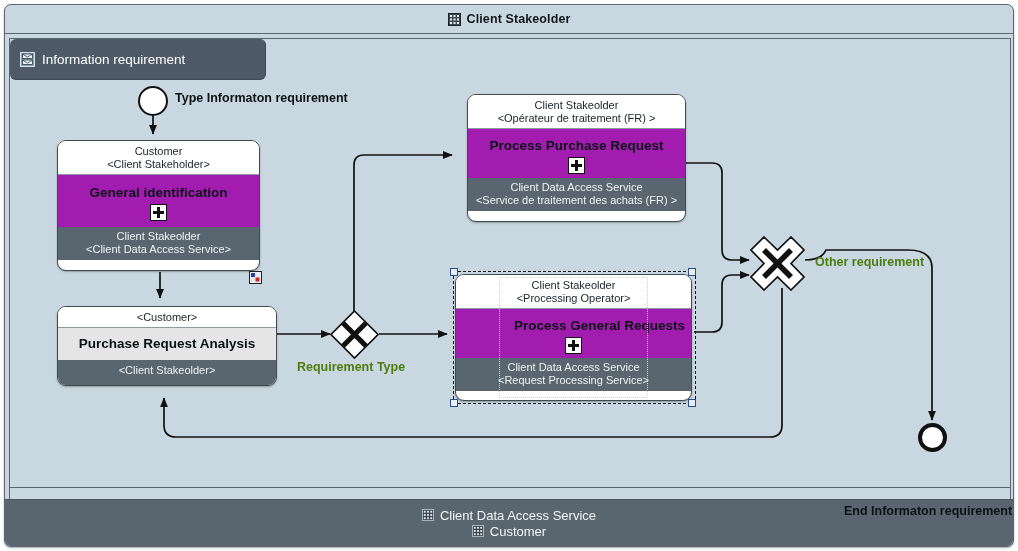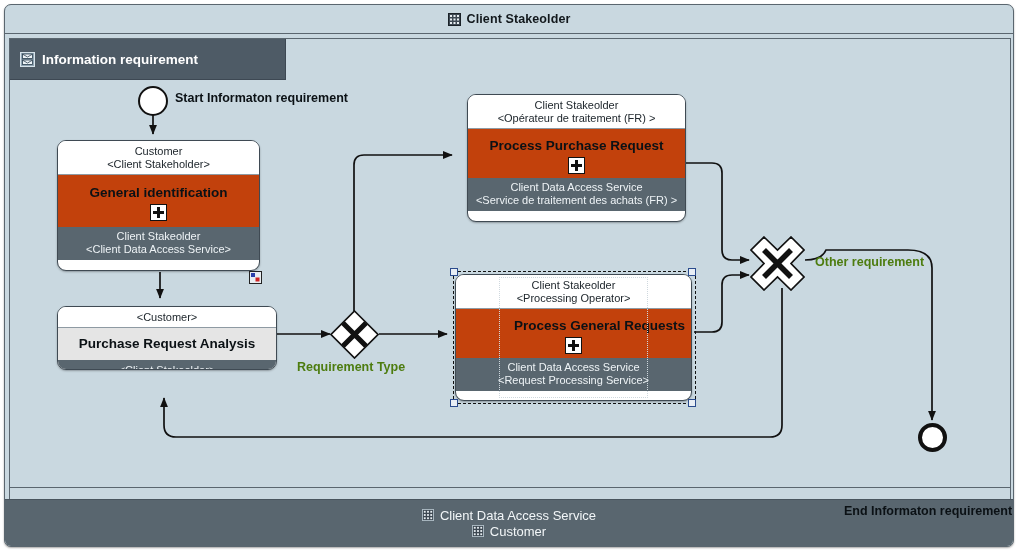--- a/index.html
+++ b/index.html
@@ -39,28 +39,28 @@
   .lane{
     position:absolute;
     left:4px;top:33px;
     width:1002px;height:455px;
     border:1px solid #5a666f;
     box-sizing:border-box;
     background:#c9d8e0;
   }
   .lane-title{
     position:absolute;left:0;top:0;
-    width:276px;height:41px;
+    width:256px;height:41px;
     background:#4e5b66;
     border-right:1px solid #3d4853;
     border-bottom:1px solid #3d4853;
     display:flex;align-items:center;
     box-sizing:border-box;
     padding-left:10px;
-    color:#ffffff;font-size:13.5px;font-weight:bold;
+    color:#ffffff;font-size:13.5px;font-weight:normal;border-radius:6px;
   }
   .lane-title .ico{margin-right:7px;display:inline-flex;}
 
   
   .lane-strip{
     position:absolute;
     left:4px;top:482px;
     width:1002px;height:18px;
     border:1px solid #5a666f;
     box-sizing:border-box;
@@ -106,21 +106,21 @@
     padding:4px 4px 3px;
     line-height:1.18;
     background:#ffffff;
     border-bottom:1px solid #8e9aa3;
   }
   .node .n-body{
     position:relative;
     text-align:center;
     font-size:13.5px;font-weight:bold;color:#0b1115;
     padding:10px 6px 4px;
-    background:#c2410c;
+    background:#a21caf;
   }
   .node .n-bot{
     text-align:center;
     font-size:11px;color:#eef3f6;
     background:#59666f;
     padding:3px 4px 4px;
     line-height:1.2;
   }
   .node.alt .n-body{background:#e5e5e5;}
   .node.alt .n-top{border-bottom:1px solid #8e9aa3;}
@@ -298,21 +298,21 @@
 
       <path d="M694,332 L712,332 Q722,332 722,322 L722,285 Q722,275 732,275 L749,275" marker-end="url(#arrow)"></path>
 
       <path d="M805,260 Q822,260 826,250 L908,250 Q932,250 932,268 L932,420" marker-end="url(#arrow)"></path>
 
       <path d="M782,288 L782,425 Q782,437 770,437 L176,437 Q164,437 164,425 L164,398" marker-end="url(#arrow)"></path>
     </g>
   </svg>
 
   <div class="event start" style="left:138px;top:86px;width:30px;height:30px;"></div>
-  <div class="evt-label" style="left:175px;top:91px;">Start Informaton requirement</div>
+  <div class="evt-label" style="left:175px;top:91px;">Type Informaton requirement</div>
 
   <div class="node" style="left:57px;top:140px;width:203px;height:131px;">
     <div class="n-top">
       <div>Customer</div>
       <div>&lt;Client Stakeholder&gt;</div>
     </div>
     <div class="n-body">
       <div>General identification</div>
       <div class="plus-marker">
         <svg width="11" height="11" viewBox="0 0 11 11">
@@ -325,21 +325,21 @@
       <div>&lt;Client Data Access Service&gt;</div>
     </div>
   </div>
   <div class="marker-icon" style="left:249px;top:271px;">
     <svg width="9" height="9" viewBox="0 0 9 9">
       <rect x="0" y="0" width="4" height="4" fill="#2b3fa8"></rect>
       <rect x="4.5" y="4.5" width="4" height="4" fill="#cf2222"></rect>
     </svg>
   </div>
 
-  <div class="node alt" style="left:57px;top:306px;width:220px;height:64px;">
+  <div class="node alt" style="left:57px;top:306px;width:220px;height:80px;">
     <div class="n-top">
       <div>&lt;Customer&gt;</div>
     </div>
     <div class="n-body" style="padding:8px 6px 9px;">
       <div>Purchase Request Analysis</div>
     </div>
     <div class="n-bot" style="padding:4px 4px 17px;">
       <div>&lt;Client Stakeolder&gt;</div>
     </div>
   </div>

